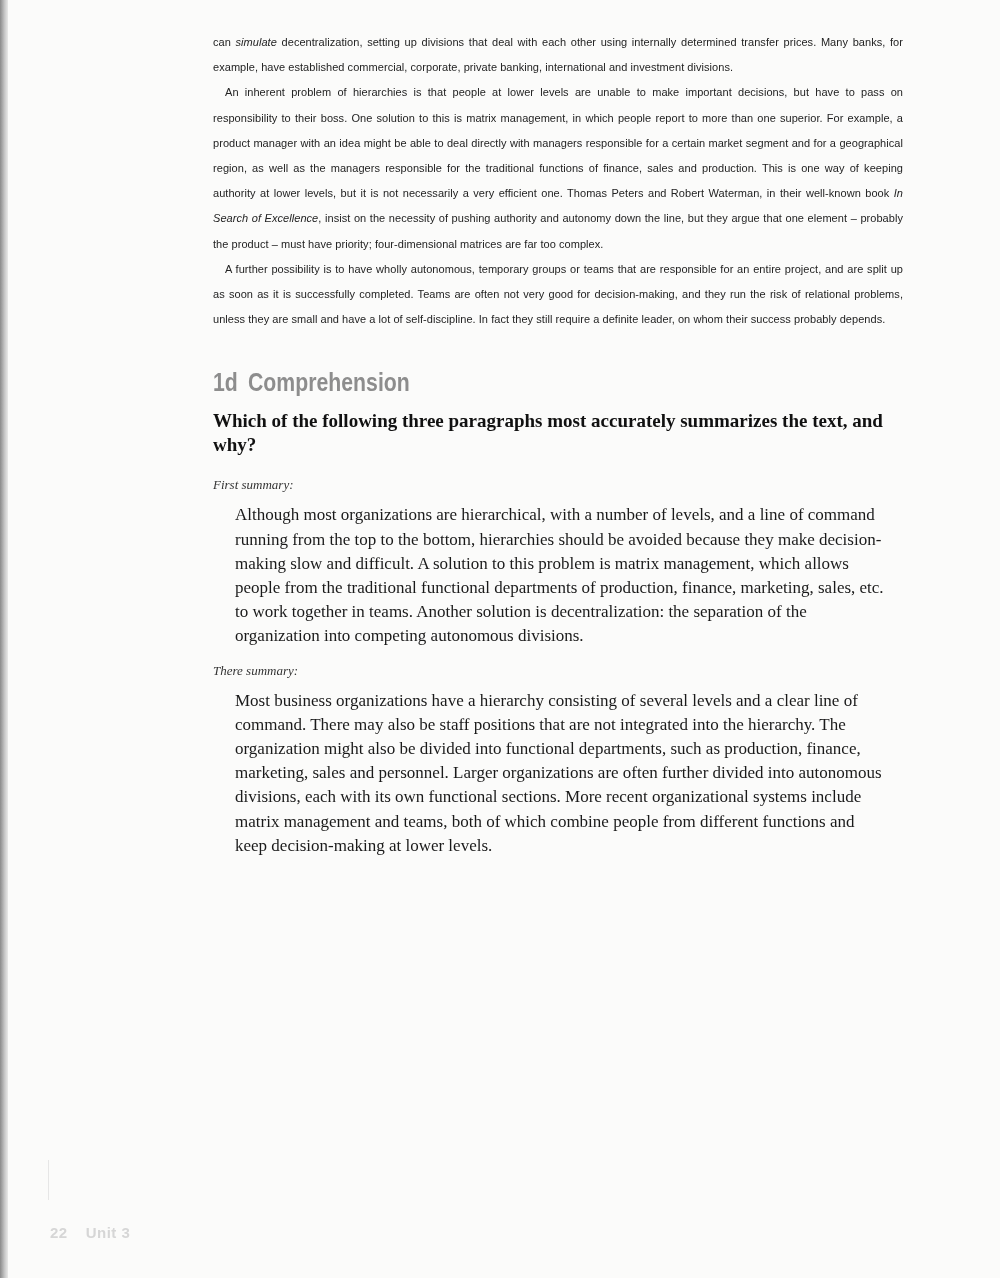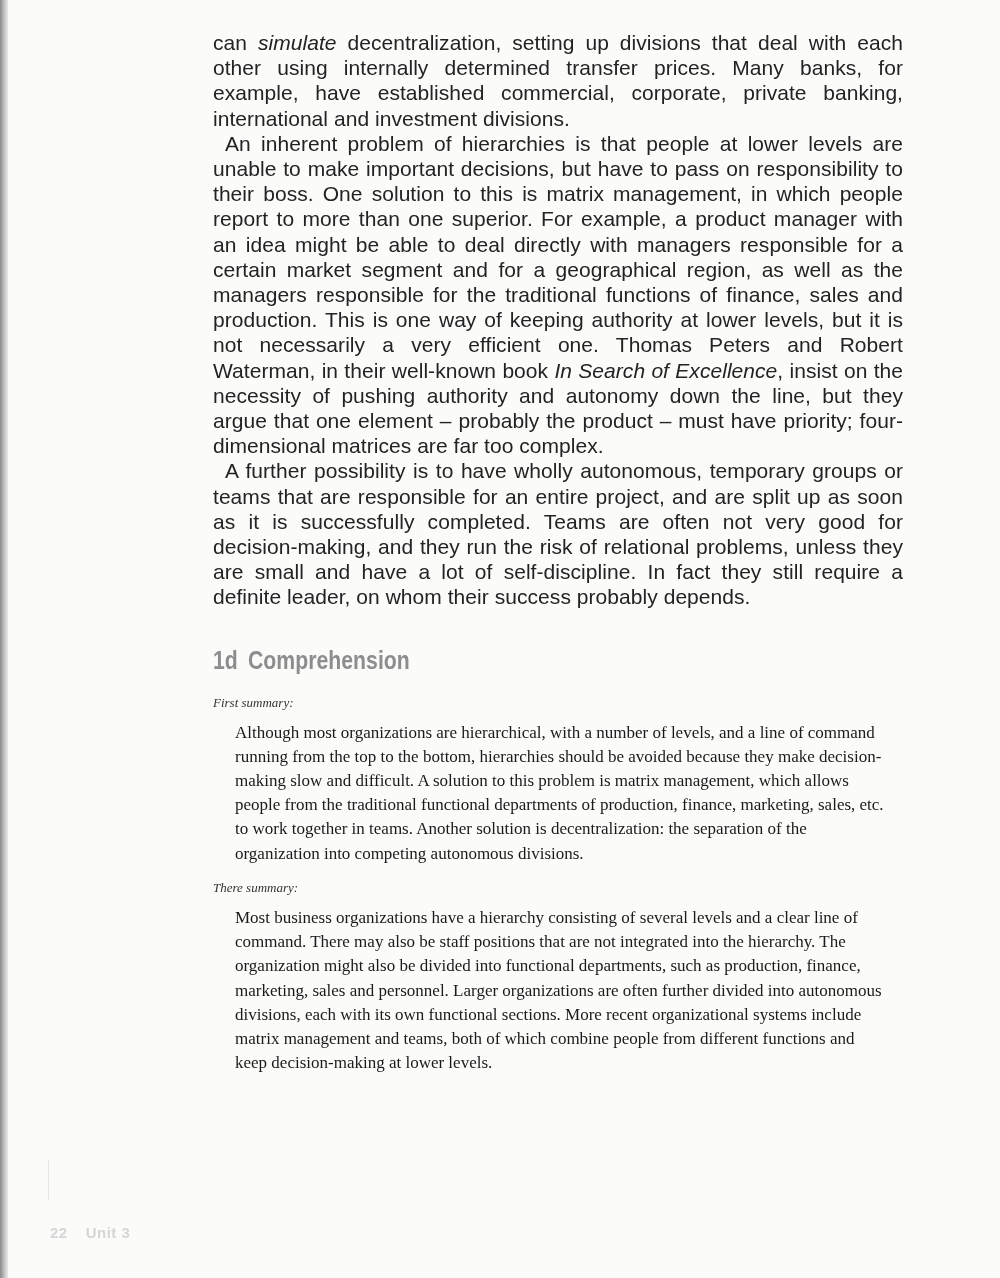--- a/index.html
+++ b/index.html
@@ -13,21 +13,21 @@
   }
   .spine-line {
     position: absolute; left: 48px; top: 1160px; width: 1px; height: 40px; background: #e6e6e6;
   }
   .page {
     position: absolute; left: 213px; top: 30px; width: 690px;
     color: #1c1c1c;
   }
   .body-text {
     font-family: "Liberation Sans", sans-serif;
-    font-size: 21px; line-height: 25.2px; color: #232323;
+    font-size: 11px; line-height: 25.2px; color: #232323;
     text-align: justify; margin: 0; font-weight: 300;
     letter-spacing: 0.05px;
   }
   .body-text.indent { text-indent: 12px; }
   .body-text em { font-style: italic; }
   .section-title {
     font-family: "Liberation Sans", sans-serif;
     font-size: 25px; font-weight: bold; color: #8d8d8d;
     margin: 36px 0 0 0; letter-spacing: 0px; transform: scaleX(0.85); transform-origin: left;
     white-space: nowrap;
@@ -61,20 +61,21 @@
 
 <div class="page">
   <p class="body-text"><span>can </span><em>simulate</em><span> decentralization, setting up divisions that deal with each other using internally determined transfer prices. Many banks, for example, have established commercial, corporate, private banking, international and investment divisions.</span></p>
 
   <p class="body-text indent"><span>An inherent problem of hierarchies is that people at lower levels are unable to make important decisions, but have to pass on responsibility to their boss. One solution to this is matrix management, in which people report to more than one superior. For example, a product manager with an idea might be able to deal directly with managers responsible for a certain market segment and for a geographical region, as well as the managers responsible for the traditional functions of finance, sales and production. This is one way of keeping authority at lower levels, but it is not necessarily a very efficient one. Thomas Peters and Robert Waterman, in their well-known book </span><em>In Search of Excellence</em><span>, insist on the necessity of pushing authority and autonomy down the line, but they argue that one element – probably the product – must have priority; four-dimensional matrices are far too complex.</span></p>
 
   <p class="body-text indent">A further possibility is to have wholly autonomous, temporary groups or teams that are responsible for an entire project, and are split up as soon as it is successfully completed. Teams are often not very good for decision-making, and they run the risk of relational problems, unless they are small and have a lot of self-discipline. In fact they still require a definite leader, on whom their success probably depends.</p>
 
   <h2 class="section-title"><span class="num">1d</span><span>Comprehension</span></h2>
 
+  <p class="question">Which of the following three paragraphs most accurately summarizes the text, and why?</p>
 
   <p class="summary-label">First summary:</p>
   <p class="summary-text">Although most organizations are hierarchical, with a number of levels, and a line of command running from the top to the bottom, hierarchies should be avoided because they make decision-making slow and difficult. A solution to this problem is matrix management, which allows people from the traditional functional departments of production, finance, marketing, sales, etc. to work together in teams. Another solution is decentralization: the separation of the organization into competing autonomous divisions.</p>
 
   <p class="summary-label" style="margin-top:14px">There summary:</p>
   <p class="summary-text">Most business organizations have a hierarchy consisting of several levels and a clear line of command. There may also be staff positions that are not integrated into the hierarchy. The organization might also be divided into functional departments, such as production, finance, marketing, sales and personnel. Larger organizations are often further divided into autonomous divisions, each with its own functional sections. More recent organizational systems include matrix management and teams, both of which combine people from different functions and keep decision-making at lower levels.</p>
 </div>
 
 <div class="footer"><span class="page-num">22</span><span>Unit 3</span></div>
 

